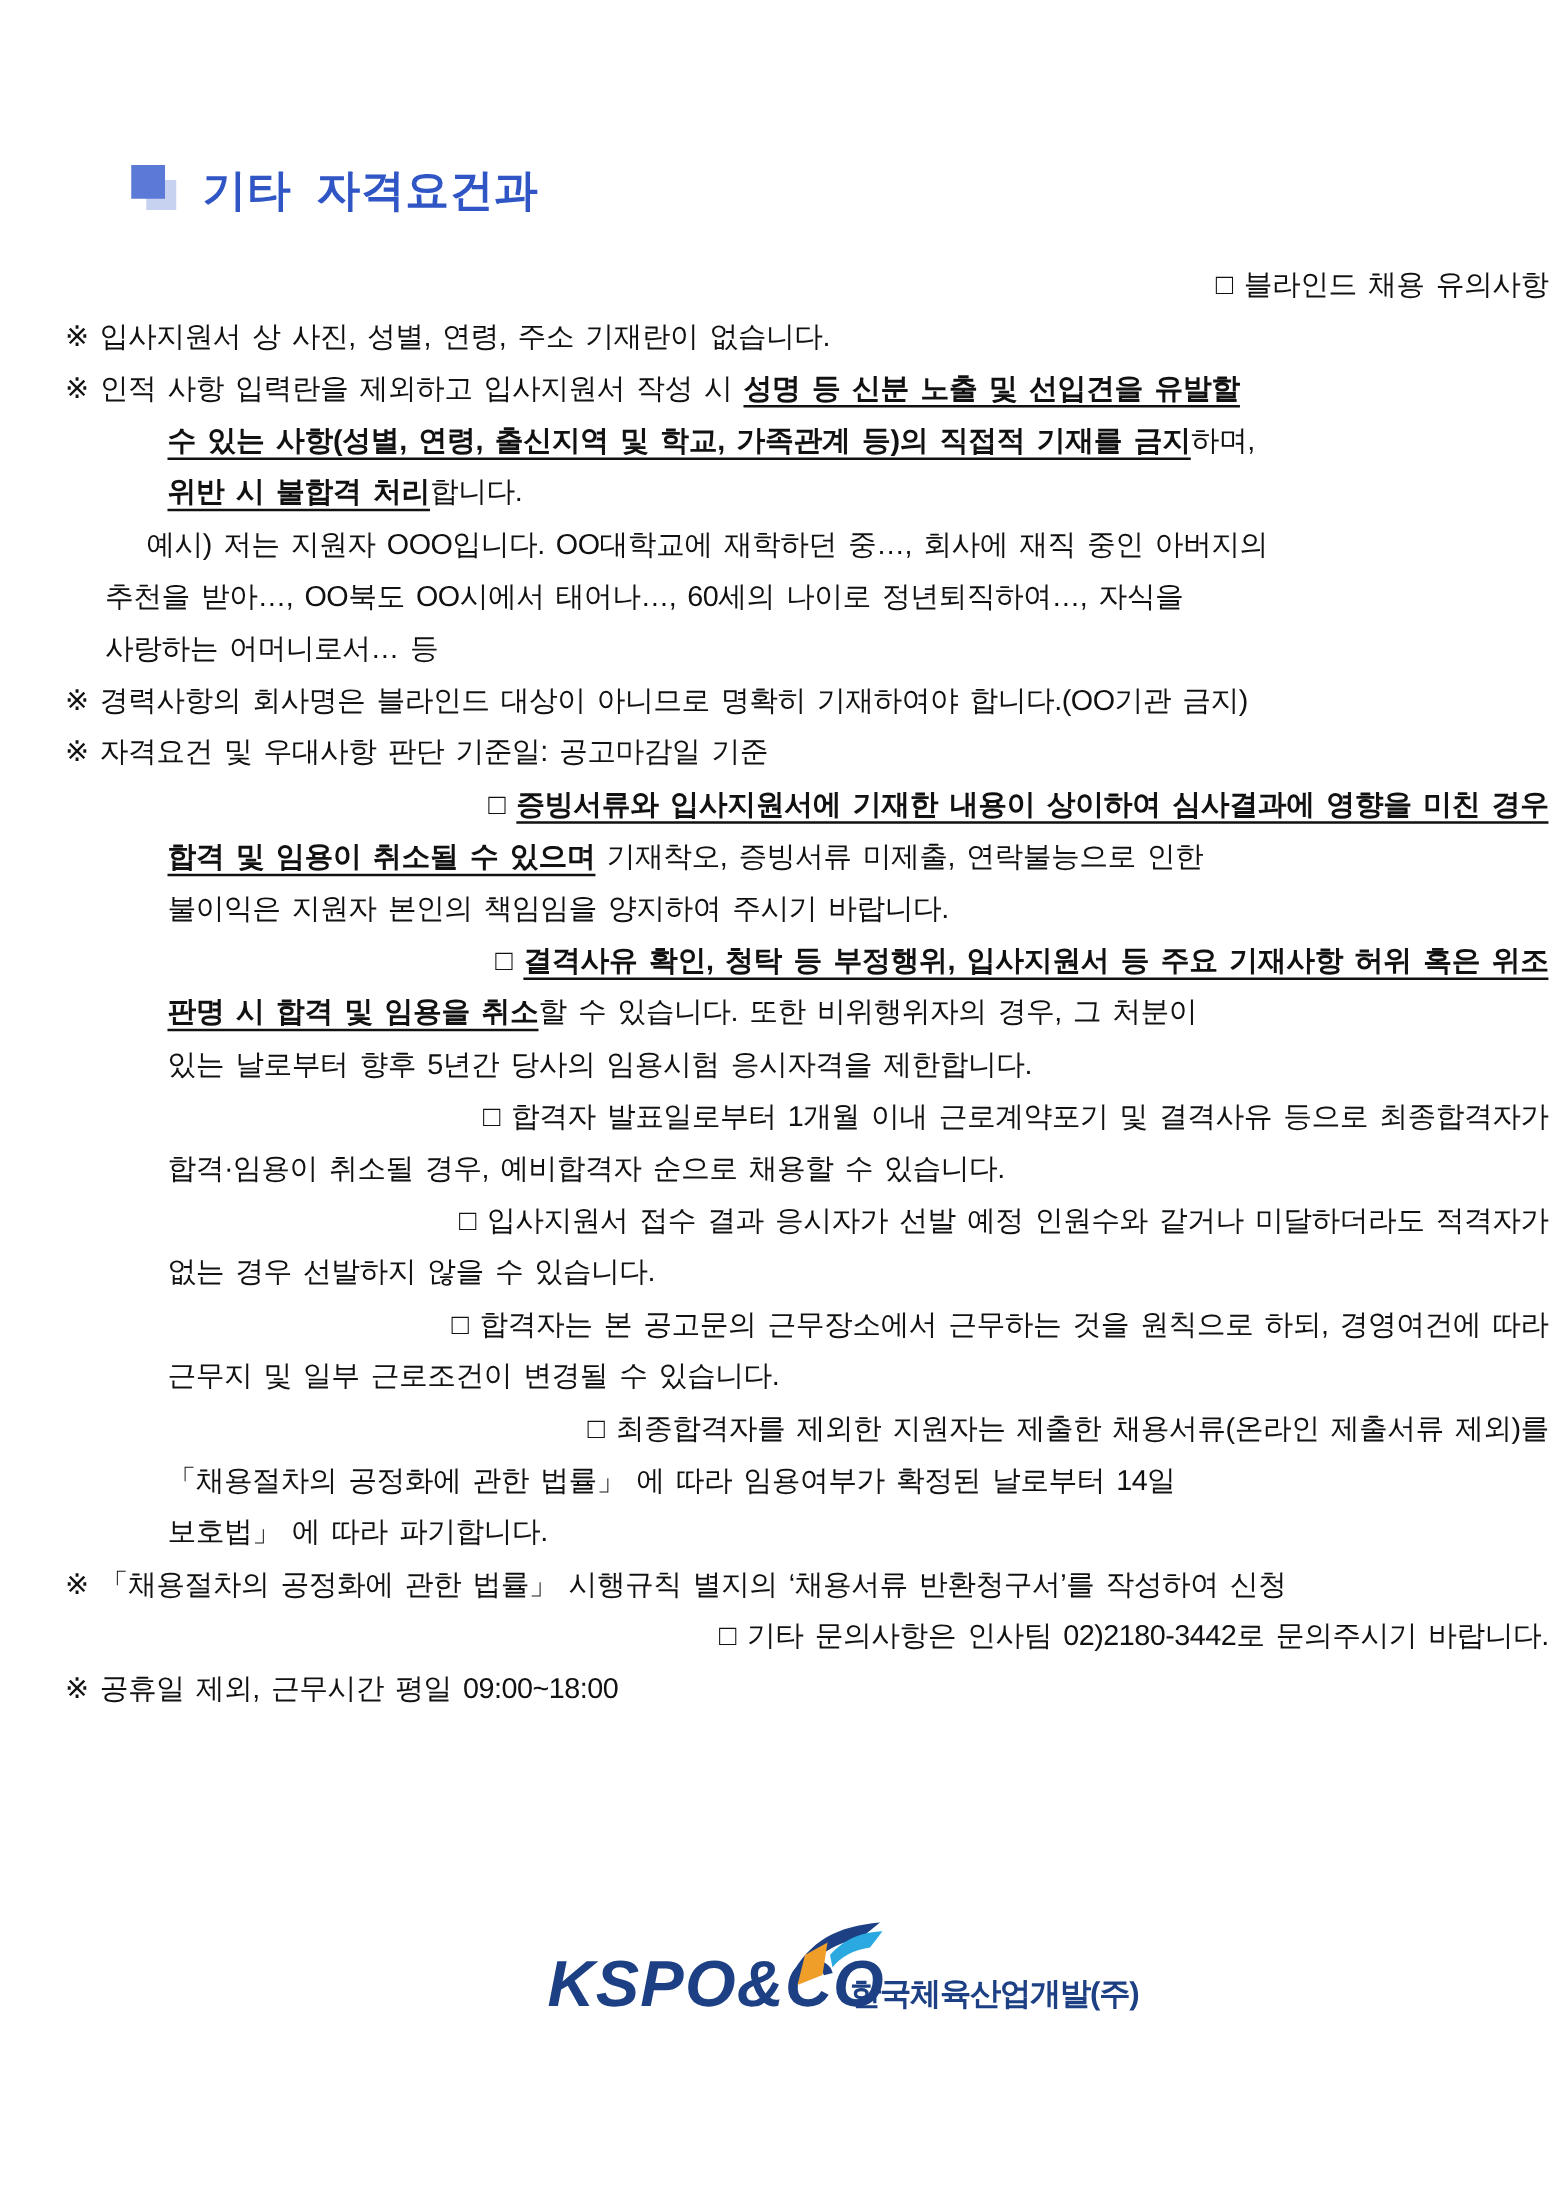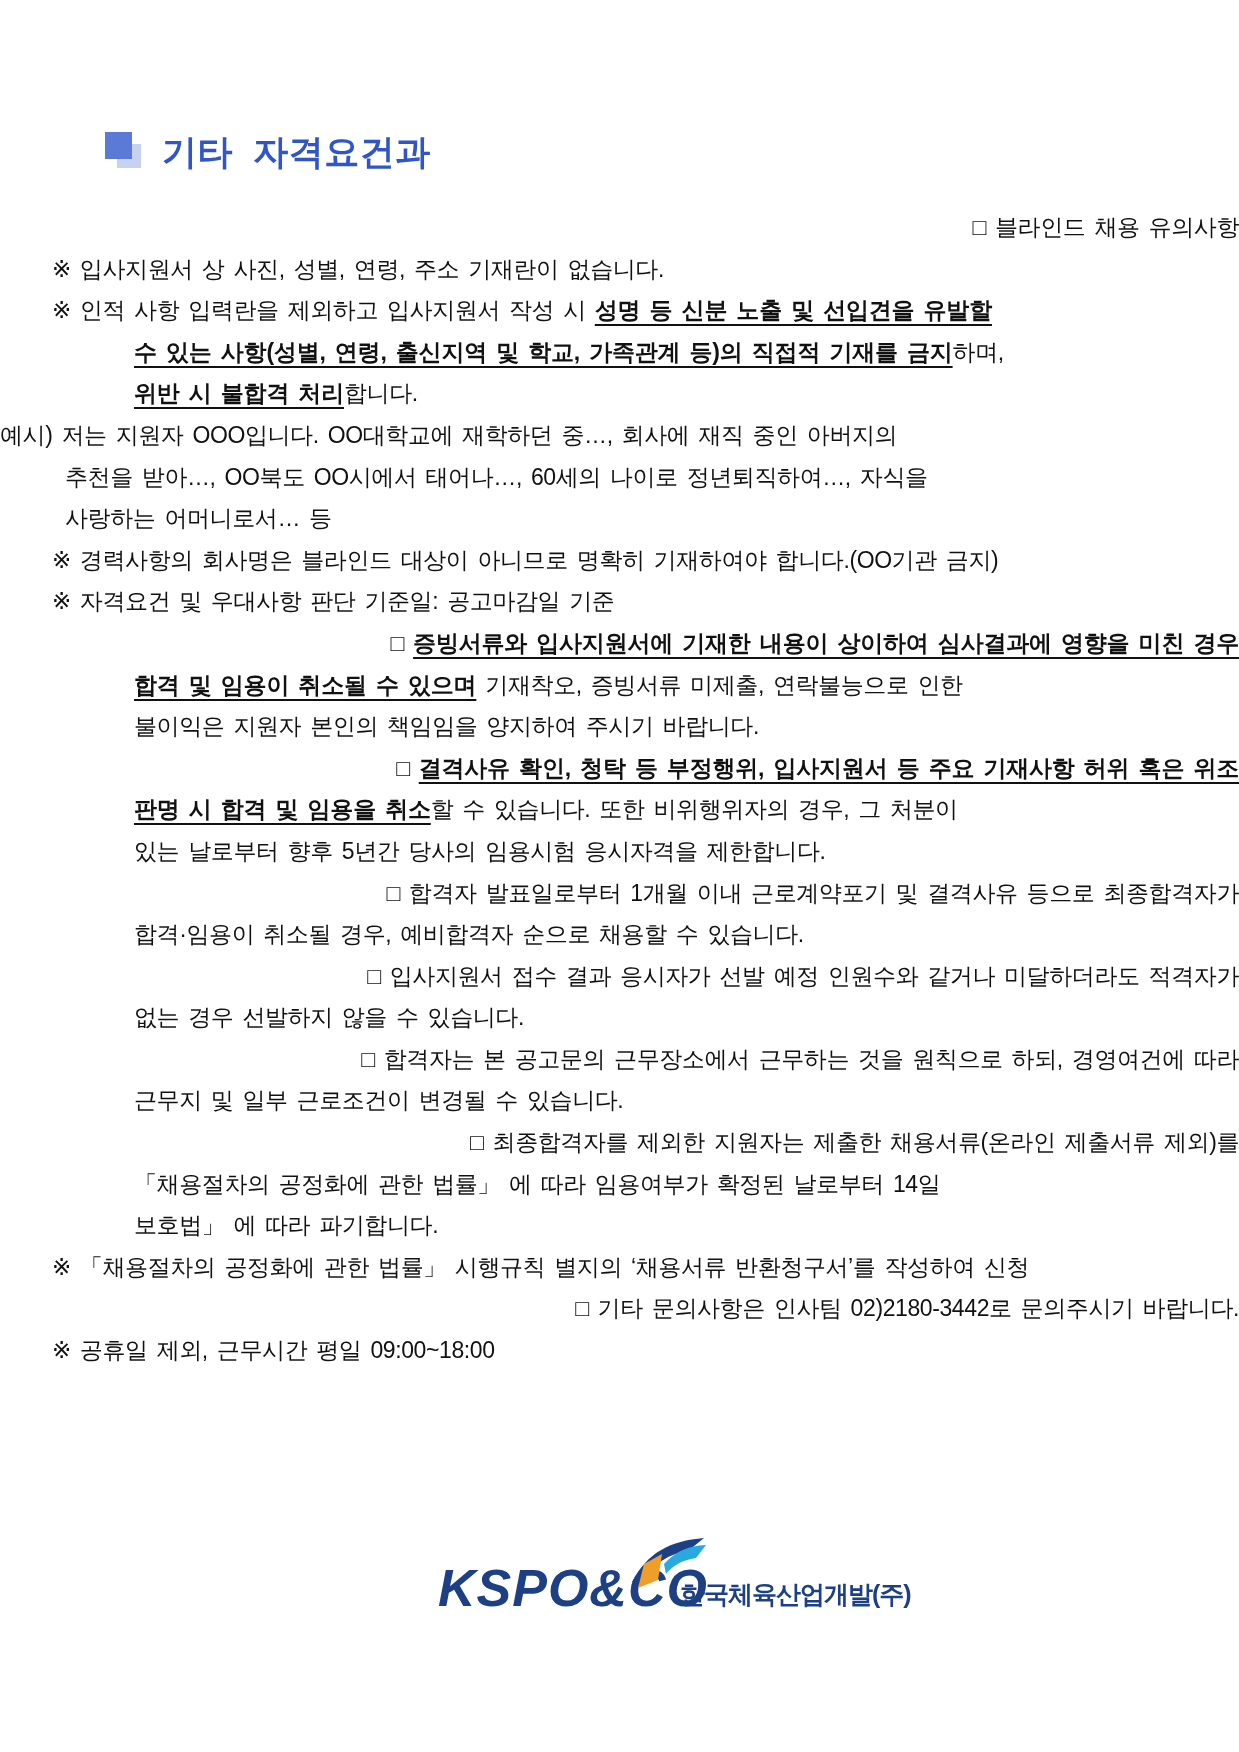--- a/index.html
+++ b/index.html
@@ -19,22 +19,22 @@
   }
   
   .doc { position:absolute; left:0; top:207px; width:1239px; }
   .line {
     height:41.6px; line-height:41.6px; font-size:23px;
     white-space:nowrap; letter-spacing:-0.4px; word-spacing:3px;
   }
   .indent-box    { padding-left:114px;text-align:right; }
   .indent-ref    { padding-left:52px; }
   .indent-cont   { padding-left:134px; }
-  .indent-ex     { }
-  .indent-excont { padding-left:65px; }
+  .indent-ex     { padding-left:117px; }
+  .indent-excont { padding-left:84px; }
   .seg-b { font-weight:bold; letter-spacing:-0.2px; }
   .seg-u { text-decoration:underline; text-decoration-thickness:2px; text-underline-offset:6px; }
   
   .logo { position:absolute; left:0; top:1536px; width:1239px; height:100px; }
   .logo-en {
     position:absolute; left:398px; top:22px;
     font-size:52px; font-weight:bold; font-style:italic; color:#1d4084;
     letter-spacing:1px; white-space:nowrap;margin-left:40px;
   }
   .logo-mark { position:absolute; left:626px; top:0px; }

